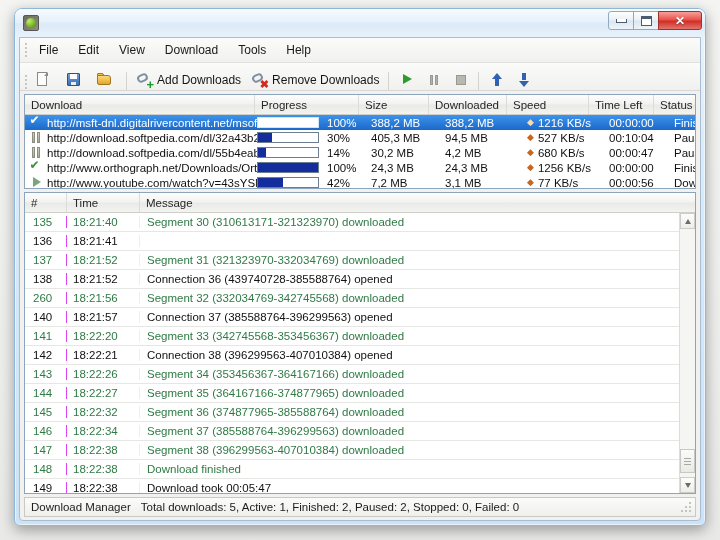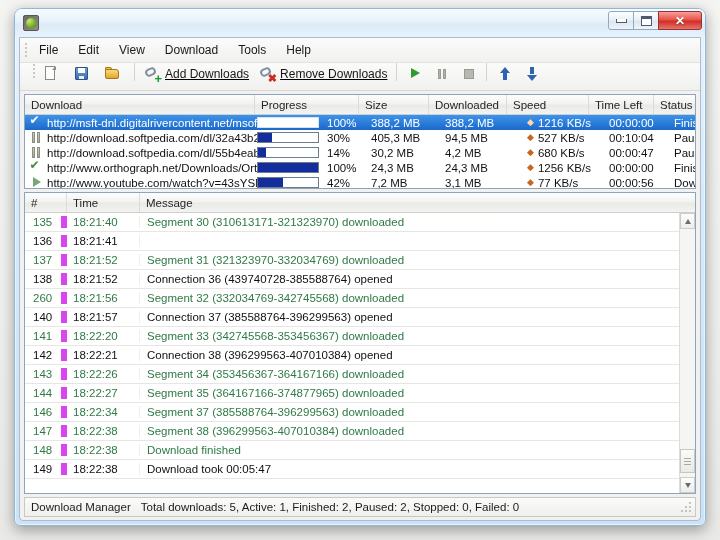--- a/index.html
+++ b/index.html
@@ -101,23 +101,22 @@
   .menu-item {
     font-size: 12px; color: #1a1a1a;
     padding: 3px 9px; margin: 0 1px;
     border-radius: 2px; white-space: nowrap;
   }
   
   #toolbar {
     height: 27px; flex: 0 0 27px;
     background: linear-gradient(180deg,#fbfbfa 0%,#f0f0ee 100%);
     border-bottom: 1px solid #d9d8d4;
-    display: flex; align-items: flex-start;
-    padding-left: 10px;
-    text-decoration: underline;
+    display: flex; align-items: flex-end;
+    padding-left: 2px;
   }
   .tb-btn {
     display: flex; align-items: center; gap: 4px;
     padding: 2px 4px; margin: 0 1px; border-radius: 2px;
     font-size: 12px; color: #161616; white-space: nowrap;
   }
   .tb-sep { width: 1px; height: 18px; background: #d3d2cd; margin: 0 4px; flex: 0 0 1px; }
   .ico { width: 17px; height: 17px; position: relative; flex: 0 0 17px; }
   
   .ico-new::before {
@@ -273,21 +272,21 @@
   #log-panel { flex: 1 1 auto; margin-bottom: 0; }
   #log-wrap { flex: 1 1 auto; display: flex; overflow: hidden; }
   #log-body { flex: 1 1 auto; overflow: hidden; }
   .log-row {
     display: flex; height: 19px; align-items: center;
     font-size: 11.5px; color: #111;
     border-bottom: 1px solid #e6e6e2;
     box-sizing: border-box;
   }
   .log-row.green { color: #2f7a45; }
-  .l-num { flex: 0 0 42px; padding-left: 8px; box-sizing: border-box; border-right: 6px solid #d946ef; }
+  .l-num { flex: 0 0 42px; padding-left: 8px; box-sizing: border-box; border-right: 1px solid #d946ef; }
   .l-time{ flex: 0 0 73px; padding-left: 6px; box-sizing: border-box; border-right: 1px solid #eeeeea; }
   .l-msg { flex: 1 1 auto; padding-left: 7px; white-space: nowrap; overflow: hidden; }
   
   #log-sb {
     flex: 0 0 16px; width: 16px;
     background: #f1f1ef;
     border-left: 1px solid #dcdcd8;
     display: flex; flex-direction: column; align-items: center;
     box-sizing: border-box;
   }
@@ -583,20 +582,25 @@
               </div>
               <div class="log-row green">
                 <div class="l-num">143</div>
                 <div class="l-time">18:22:26</div>
                 <div class="l-msg">Segment 34 (353456367-364167166) downloaded</div>
               </div>
               <div class="log-row green">
                 <div class="l-num">144</div>
                 <div class="l-time">18:22:27</div>
                 <div class="l-msg">Segment 35 (364167166-374877965) downloaded</div>
+              </div>
+              <div class="log-row green">
+                <div class="l-num">145</div>
+                <div class="l-time">18:22:32</div>
+                <div class="l-msg">Segment 36 (374877965-385588764) downloaded</div>
               </div>
               <div class="log-row green">
                 <div class="l-num">146</div>
                 <div class="l-time">18:22:34</div>
                 <div class="l-msg">Segment 37 (385588764-396299563) downloaded</div>
               </div>
               <div class="log-row green">
                 <div class="l-num">147</div>
                 <div class="l-time">18:22:38</div>
                 <div class="l-msg">Segment 38 (396299563-407010384) downloaded</div>

